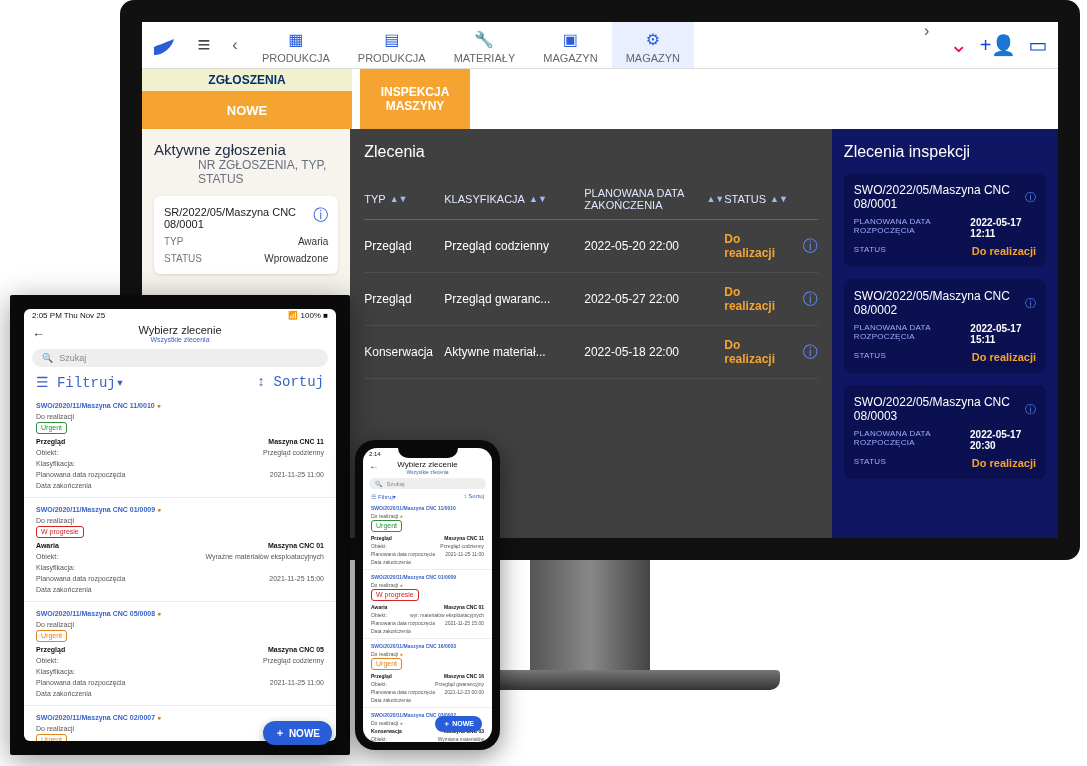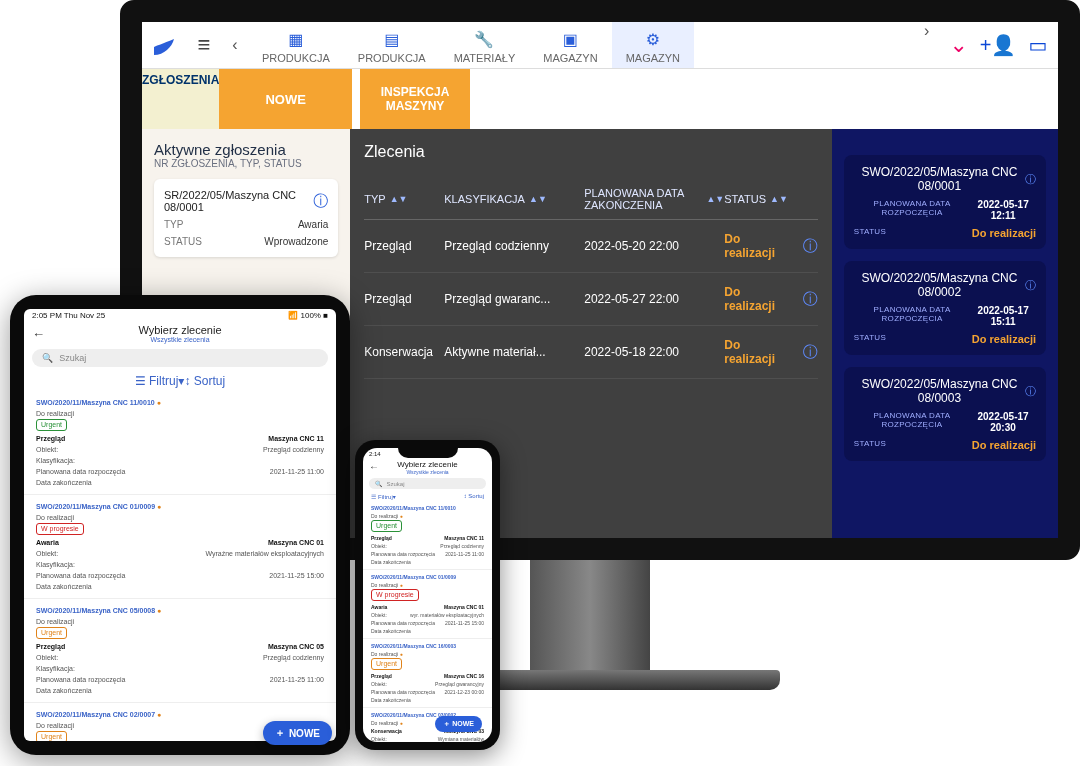--- a/index.html
+++ b/index.html
@@ -20,33 +20,33 @@
   .tab .ticon{display:block;font-size:16px;color:#2a5ed9;margin-bottom:3px;}
   .tab.srv{background:#e9efff;}
   .tb-right{display:flex;align-items:center;}
   .chevdn{color:#e06;font-size:22px;padding:0 10px;}
   .devbox{text-align:center;padding:4px 8px;}
   .devname{font-size:14px;color:#0b47d6;font-weight:bold;}
   .devstat{font-size:10px;color:#e06;letter-spacing:1px;}
   .ract{width:40px;text-align:center;font-size:20px;color:#0b47d6;cursor:pointer;}
   
   .subrow{display:flex;align-items:stretch;height:60px;}
-  .subblock{width:210px;display:flex;flex-direction:row;}
+  .subblock{width:210px;display:flex;flex-direction:column;}
   .sb-head{background:#f3f0d0;color:#00336b;font-size:12px;font-weight:bold;text-align:center;padding:4px 0;}
   .sb-btns{display:flex;flex:1;}
   .sb-nowe{flex:1;background:#f5a431;color:#fff;font-weight:bold;font-size:13px;display:flex;align-items:center;justify-content:center;cursor:pointer;}
   .sb-pod{flex:1;background:#3aa84e;color:#fff;font-weight:bold;font-size:13px;display:flex;align-items:center;justify-content:center;cursor:pointer;}
   .sb-ins{width:110px;margin-left:8px;background:#f5a431;color:#fff;font-weight:bold;font-size:12px;display:flex;align-items:center;justify-content:center;text-align:center;cursor:pointer;}
   
   .main{display:flex;height:calc(100% - 107px);background:#f7f3ed;}
   .left-col{width:230px;padding:12px;}
   .panel-title{font-size:15px;color:#223047;font-weight:500;}
-  .panel-sub{font-size:10px;color:#6a7080;}
+  .panel-sub{font-size:12px;color:#6a7080;margin-left:44px;}
   .card{background:#fff;border-radius:6px;padding:10px;margin-top:10px;box-shadow:0 1px 3px rgba(0,0,0,.12);}
-  .card-top{display:flex;justify-content:space-between;align-items:center;}
+  .card-top{display:flex;justify-content:space-between;align-items:flex-start;}
   .card-nr{font-size:11px;color:#222;}
   .info-i{color:#2a5ed9;font-size:15px;}
   .card-line{display:flex;justify-content:space-between;font-size:10px;margin-top:6px;color:#333;}
   .card-line .lbl{color:#777;}
   .mid-col{flex:1;background:#404040;color:#fff;padding:14px 14px;}
   .mtitle{font-size:16px;font-weight:500;}
   .thead,.trow{display:flex;align-items:center;}
   .thead{margin-top:26px;font-size:11px;color:#dfe6ff;border-bottom:1px solid rgba(255,255,255,.2);padding-bottom:8px;}
   .thead .th{display:flex;align-items:center;gap:4px;}
   .th,.td{flex:none;}
@@ -60,28 +60,28 @@
   .trow .td.stat{color:#f5a431;font-weight:bold;}
   .right-col{width:250px;background:#0f1663;color:#fff;padding:14px 12px;}
   .rcard{background:#0b1050;border-radius:8px;padding:10px;margin-bottom:12px;font-size:11px;}
   .rtop{display:flex;justify-content:space-between;align-items:center;}
   .rtitle{font-size:12px;}
   .rline{display:flex;justify-content:space-between;font-size:10px;margin-top:6px;}
   .rline .lv{color:#fff;font-weight:bold;}
   .rline .lb{color:#a0aeff;text-transform:uppercase;font-size:8px;letter-spacing:.3px;}
   .rline.stat .lv{color:#f5a431;font-size:11px;}
   
-  .tablet{position:absolute;left:10px;top:295px;width:340px;height:460px;background:#0a0a0a;border-radius:26px;padding:14px;box-shadow:0 6px 30px rgba(0,0,0,.4);}
+  .tablet{position:absolute;left:10px;top:295px;width:340px;height:460px;background:#0a0a0a;border-radius:2px;padding:14px;box-shadow:0 6px 30px rgba(0,0,0,.4);}
   .tablet-screen{width:100%;height:100%;background:#fff;border-radius:6px;overflow:hidden;display:flex;flex-direction:column;}
   .t-status{display:flex;justify-content:space-between;font-size:8px;padding:2px 8px;color:#111;}
   .t-head{text-align:center;font-size:11px;color:#222;position:relative;padding:2px 0;}
   .t-head .back{position:absolute;left:8px;top:3px;font-size:13px;color:#333;}
   .t-sub{font-size:7px;color:#3a63c7;}
   .t-search{margin:4px 8px;background:#eee;border-radius:12px;padding:4px 10px;font-size:9px;color:#888;display:flex;gap:6px;align-items:center;}
-  .t-tools{display:flex;justify-content:center;padding:3px 12px;font-size:12px;color:#3a63c7;}
+  .t-tools{display:flex;justify-content:space-between;padding:3px 12px;font-size:14px;color:#3a63c7;font-family:Liberation Mono, monospace;}
   .t-list{flex:1;overflow:hidden;position:relative;}
   .titem{border-bottom:1px solid #eee;padding:6px 12px;font-size:7px;color:#555;line-height:11px;}
   .badge{display:inline-block;padding:0 4px;border-radius:3px;font-size:7px;border:1px solid;line-height:10px;margin-bottom:2px;}
   .bg-green{color:#2a9138;border-color:#2a9138;}
   .bg-orange{color:#e0831a;border-color:#e0831a;}
   .bg-red{color:#d02323;border-color:#d02323;}
   .titem .row1{color:#3a63c7;font-weight:600;}
   .titem .rside{float:right;text-align:right;}
   .titem .bold{font-weight:bold;color:#111;}
   .fab{position:absolute;right:18px;bottom:10px;background:#2a5ed9;color:#fff;border-radius:20px;padding:5px 12px;font-size:10px;font-weight:bold;display:flex;align-items:center;gap:4px;box-shadow:0 3px 10px rgba(0,0,0,.3);cursor:pointer;}
@@ -207,21 +207,22 @@
               <div class="td c1">Konserwacja</div>
               <div class="td c2">Aktywne materiał...</div>
               <div class="td c3">2022-05-18 22:00</div>
               <div class="td c4 stat">Do realizacji</div>
               <div class="td c5"><span class="info-i" style="color:#5f8bff">ⓘ</span></div>
             </div>
           </div>
       </div>
 
       <div class="right-col">
-        <div id="right-cards" style="margin-top:12px;text-align:center;">
+        <div class="mtitle">Zlecenia inspekcji</div>
+        <div id="right-cards" style="margin-top:12px;">
             <div class="rcard">
               <div class="rtop">
                 <span class="rtitle">SWO/2022/05/Maszyna CNC 08/0001</span>
                 <span style="color:#5f8bff">ⓘ</span>
               </div>
               <div class="rline">
                 <span class="lb">PLANOWANA DATA ROZPOCZĘCIA</span>
                 <span class="lv">2022-05-17 12:11</span>
               </div>
               <div class="rline stat">

